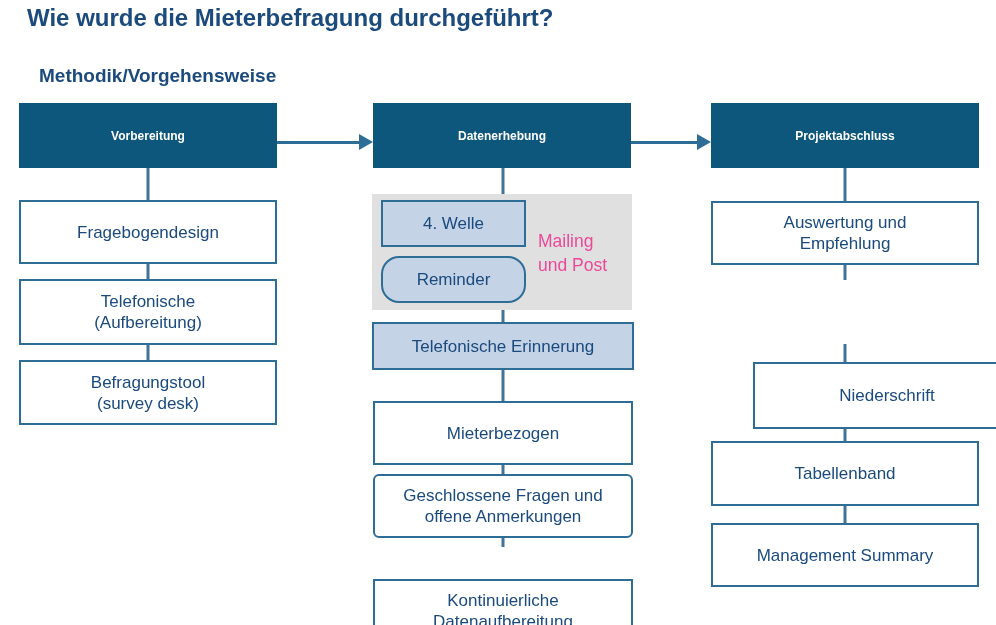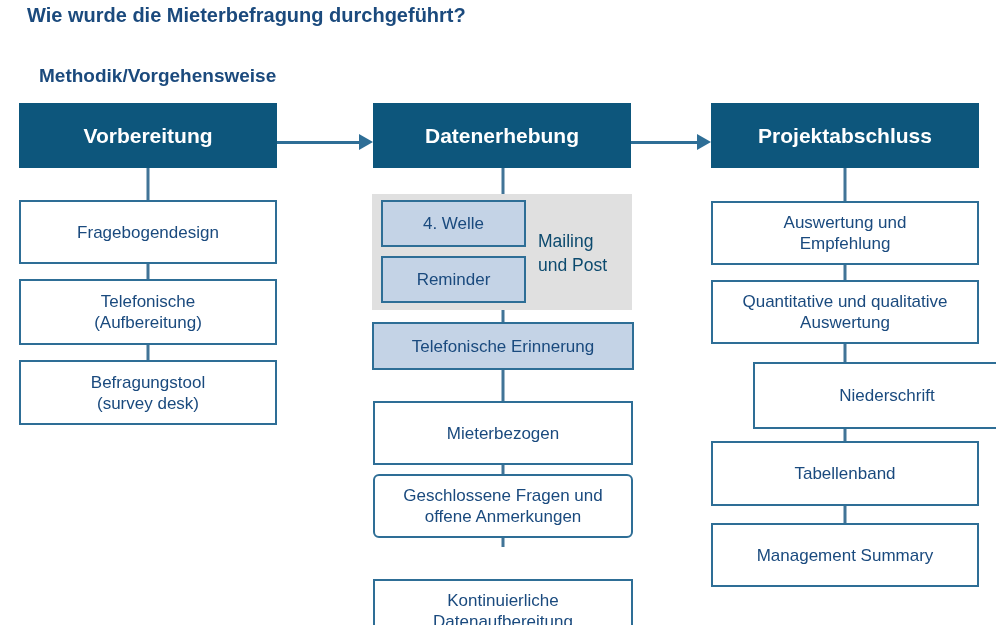--- a/index.html
+++ b/index.html
@@ -1,29 +1,29 @@
 <!DOCTYPE html>
 <html><head>
 <meta charset="utf-8">
 <style>
   html,body { margin:0; padding:0; background:#ffffff; font-family:"Liberation Sans", sans-serif; }
   .canvas { position:relative; width:996px; height:625px; background:#ffffff; overflow:hidden; }
 
   .page-title {
     position:absolute; left:27px; top:4px; margin:0;
-    font-size:20px; font-weight:bold; color:#1b4a7d; letter-spacing:0px;
+    font-size:24px; font-weight:bold; color:#1b4a7d; letter-spacing:0px;
   }
   .page-subtitle {
     position:absolute; left:27px; top:53px; margin:12px;
     font-size:19px; font-weight:bold; color:#1b4a7d;
   }
 
   .hdr {
     position:absolute; top:103px; height:65px; box-sizing:border-box;
-    background:#0d567c; color:#ffffff; font-weight:bold; font-size:21px;
+    background:#0d567c; color:#ffffff; font-weight:bold; font-size:12px;
     display:flex; align-items:center; justify-content:center; text-align:center;
   }
 
   .box {
     position:absolute; box-sizing:border-box;
     background:#ffffff; border:2px solid #2e6e96; color:#1a4a7e;
     font-size:17px; line-height:21px; white-space:pre-line;
     display:flex; align-items:center; justify-content:center; text-align:center;
   }
   .box.blue { background:#c4d3e6; }
@@ -39,21 +39,21 @@
     position:absolute; left:0; right:10px; top:7px; height:3px; background:#2e6e96;
   }
   .arrow .head {
     position:absolute; right:0; top:0; width:0; height:0;
     border-left:14px solid #2e6e96;
     border-top:8.5px solid transparent;
     border-bottom:8.5px solid transparent;
   }
 
   .side-label {
-    position:absolute; color:#0c4a6e; font-size:17.5px; line-height:24px;
+    position:absolute; color:#ec4899; font-size:17.5px; line-height:24px;
     white-space:pre-line; text-align:left;
   }
 </style>
 </head>
 <body>
 
 <div class="canvas">
 
   <h1 class="page-title">Wie wurde die Mieterbefragung durchgeführt?</h1>
   <h2 class="page-subtitle">Methodik/Vorgehensweise</h2>
@@ -82,39 +82,37 @@
 (survey desk)</div>
 
   <div class="vline" style="left:503px; top:168px; height:26px;"></div>
   <div class="vline" style="left:503px; top:308px; height:14px;"></div>
   <div class="vline" style="left:503px; top:369px; height:32px;"></div>
   <div class="vline" style="left:503px; top:465px; height:9px;"></div>
   <div class="vline" style="left:503px; top:538px; height:9px;"></div>
 
   <div class="gray-panel" style="left:372px; top:194px; width:260px; height:116px;"></div>
   <div class="box blue" style="left:381px; top:200px; width:145px; height:47px;">4. Welle</div>
-  <div class="box blue" style="left:381px; top:256px; width:145px; height:47px;">Reminder</div>
+  <div class="box blue" style="left:381px; top:256px; width:145px; height:47px;border-radius:18px;">Reminder</div>
   <div class="side-label" style="left:538px; top:229px;">Mailing
 und Post</div>
 
   <div class="box blue" style="left:372px; top:322px; width:262px; height:48px;">Telefonische Erinnerung</div>
 
   <div class="box" style="left:373px; top:401px; width:260px; height:64px;">Mieterbezogen</div>
   <div class="box" style="left:373px; top:474px; width:260px; height:64px;border-radius:6px;">Geschlossene Fragen und
 offene Anmerkungen</div>
   <div class="box" style="left:373px; top:547px; width:260px; height:64px;margin-top:32px;">Kontinuierliche
 Datenaufbereitung</div>
 
   <div class="vline" style="left:845px; top:168px; height:33px;"></div>
   <div class="vline" style="left:845px; top:265px; height:15px;"></div>
   <div class="vline" style="left:845px; top:344px; height:18px;"></div>
   <div class="vline" style="left:845px; top:426px; height:15px;"></div>
   <div class="vline" style="left:845px; top:506px; height:17px;"></div>
 
   <div class="box" style="left:711px; top:201px; width:268px; height:64px;">Auswertung und
 Empfehlung</div>
-  <div class="box" style="left:711px; top:280px; width:268px; height:64px;">Quantitative und qualitative
-Auswertung</div>
   <div class="box" style="left:753px; top:362px; width:268px; height:67px;">Niederschrift</div>
   <div class="box" style="left:711px; top:441px; width:268px; height:65px;">Tabellenband</div>
   <div class="box" style="left:711px; top:523px; width:268px; height:64px;">Management Summary</div>
 
 </div>
 
 </body></html>

